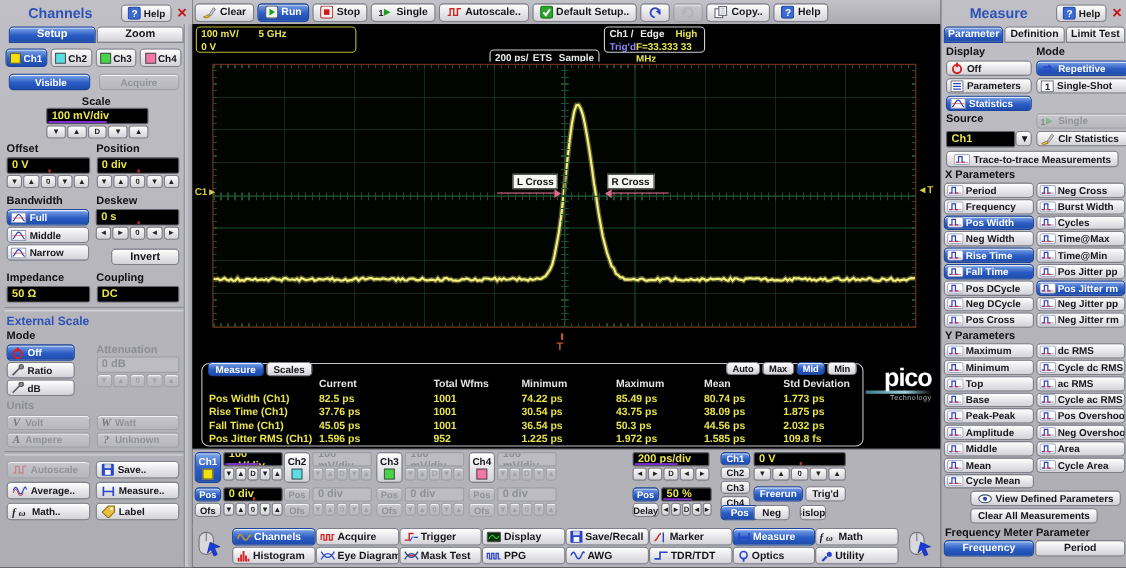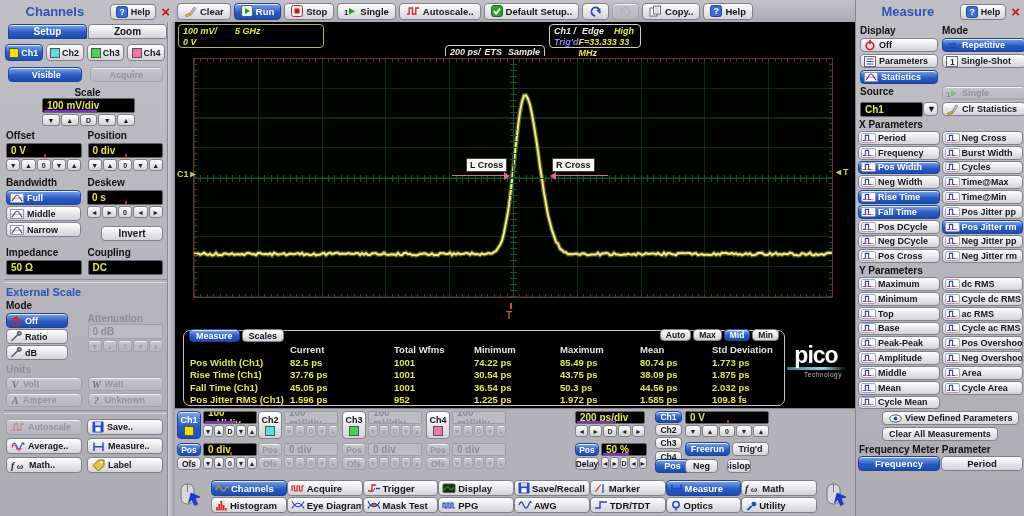--- a/index.html
+++ b/index.html
@@ -57,21 +57,21 @@
   .act-grid{display:grid;grid-template-columns:1fr 1fr;gap:3px 5px;padding:2px 12px 0 6px;}
   .act-grid .btn{height:16px;font-size:9px;justify-content:flex-start;padding:0 4px;}
   
   #center{position:absolute;left:175px;width:680px;top:0;bottom:0;background:#000;}
   #toolbar{position:absolute;left:0;top:0;width:680px;height:22px;background:linear-gradient(#c2c2c8,#aaaab0);
        display:flex;align-items:center;gap:3px;padding:0 2px;box-sizing:border-box;}
   #toolbar .btn{height:17px;padding:0 6px;font-size:9.5px;}
   #infobar{position:absolute;left:0;top:22px;width:680px;height:34px;background:#000;}
   .ibox{position:absolute;top:2px;height:24px;border:1px solid #cfcfcf;border-radius:4px;
         font-size:9px;font-weight:bold;color:#e8e8e8;padding:1px 4px;box-sizing:border-box;}
-  .ibox .r{display:flex;gap:0;line-height:11px;font-style:italic;}
+  .ibox .r{display:flex;gap:0;line-height:11px;}
   .yel{color:#e8e44a;} .grn{color:#35d93f;} .pur{color:#8a8af6;} .wht{color:#eee;}
   
   #plotzone{position:absolute;left:0;top:56px;width:680px;height:246px;background:#000;}
   #plot{position:absolute;left:18px;top:2px;width:638px;height:238px;background:#020402;border:1px solid #7c3018;
         background-image:
          repeating-linear-gradient(90deg,rgba(25,80,45,.5) 0 1px,transparent 1px 63.8px),
          repeating-linear-gradient(0deg,rgba(25,80,45,.5) 0 1px,transparent 1px 29.75px);}
   .axis-h{position:absolute;left:0;right:0;top:116px;height:7px;
         background:repeating-linear-gradient(90deg,#1d4f31 0 1px,transparent 1px 6.38px);}
   .axis-h::after{content:"";position:absolute;left:0;right:0;top:3px;height:1px;background:#1d4f31;}
@@ -97,21 +97,21 @@
         border:1px solid #c2c2c8;border-radius:7px;}
   .mtabs{position:absolute;left:5px;top:-2px;display:flex;gap:2px;}
   .mtabs .btn{height:13px;padding:0 6px;font-size:9px;}
   .fitbtns{position:absolute;right:5px;top:-2px;display:flex;gap:2px;}
   .fitbtns .btn{height:12px;padding:0 5px;font-size:8.5px;}
   .mgrid{display:grid;grid-template-columns:100px 104px 80px 86px 80px 72px 1fr;
          padding:0 0 0 6px;column-gap:0;}
   .mgrid span{font-size:9.5px;font-weight:bold;line-height:12.5px;white-space:nowrap;overflow:hidden;}
   .mhdr{margin-top:13px;} .mhdr span{color:#e4e4e4;}
   .mrow span{color:#e8e44a;}
-  #picologo{position:absolute;right:8px;top:18px;width:62px;text-align:center;}
+  #picologo{position:absolute;right:8px;top:6px;width:62px;text-align:right;}
   #picologo .brand{color:#fff;font-size:23px;font-weight:bold;letter-spacing:-1px;line-height:22px;}
   #picologo .swish{height:3px;background:linear-gradient(90deg,#3a7a8a,#9fd4de 60%,transparent);margin:1px 0 1px 2px;}
   #picologo .sub{color:#b8b8be;font-size:6.5px;letter-spacing:.5px;padding-left:14px;}
   
   #ctrlzone{position:absolute;left:0;top:408px;width:680px;height:70px;background:#b2b2b8;border-top:1px solid #808088;}
   #ctrlzone .abs{position:absolute;box-sizing:border-box;}
   .chtab{display:flex;flex-direction:column;align-items:center;justify-content:center;gap:1px;font-size:9px;}
   .ministack .btn{font-size:8.5px;}
   
   #tabzone{position:absolute;left:0;top:478px;width:680px;height:38px;background:#b2b2b8;}
@@ -972,20 +972,25 @@
           <span class="ic" id="rp-help-ic">
             <svg width="12" height="12">
               <rect x="0.5" y="0.5" width="11" height="11" rx="2" fill="#3a6ad4" stroke="#24459a"></rect>
               <text x="3.6" y="9.4" font-size="9" font-weight="bold" fill="#fff">?</text>
             </svg>
           </span>
           <span>Help</span>
         </button>
       <span class="closex">×</span>
     </div>
+    <div class="tabs3" id="rp-tabs">
+        <button class="btn sel">Parameter</button>
+        <button class="btn">Definition</button>
+        <button class="btn">Limit Test</button>
+      </div>
     <div id="rp-body">
         <div class="dmgrid">
           <div class="lbl">Display</div>
           <div class="lbl">Mode</div>
           <button class="btn">
             <span class="ic">
               <svg width="12" height="12">
                 <circle cx="6" cy="6.8" r="3.8" fill="none" stroke="#d42222" stroke-width="1.7"></circle>
                 <path d="M6 .8v4.4" stroke="#d42222" stroke-width="1.7"></path>
               </svg>
@@ -1048,20 +1053,30 @@
           <button class="btn">
             <span class="ic">
               <svg width="13" height="12">
                 <path d="M1 10.5l4.5-2.2 1.3 2-4 1.2z" fill="#e8c23c" stroke="#8a6a1a" stroke-width=".7"></path>
                 <path d="M6 8.5L10 2l2 1.3-4.2 6z" fill="#c2c2ca" stroke="#777" stroke-width=".7"></path>
               </svg>
             </span>
             <span>Clr Statistics</span>
           </button>
         </div>
+        <button class="btn wide" style="display: flex;">
+          <span class="ic">
+            <svg width="15" height="10">
+              <rect x="0.5" y="0.5" width="14" height="9" rx="1.5" fill="#fdfdfd" stroke="#8a93b8" stroke-width=".8"></rect>
+              <path d="M2 7.5h2.4V2.4h3.2v5.1H10" fill="none" stroke="#2a3fc0" stroke-width="1.1"></path>
+              <path d="M2 7.6h11" stroke="#d03a3a" stroke-width=".6"></path>
+            </svg>
+          </span>
+          <span>Trace-to-trace Measurements</span>
+        </button>
         <div class="lbl" style="padding: 2px 0px 0px 3px;">X Parameters</div>
         <div class="pgrid">
           <button class="btn">
             <span class="ic">
               <svg width="15" height="10">
                 <rect x="0.5" y="0.5" width="14" height="9" rx="1.5" fill="#fdfdfd" stroke="#8a93b8" stroke-width=".8"></rect>
                 <path d="M2 7.5h2.4V2.4h3.2v5.1H10" fill="none" stroke="#2a3fc0" stroke-width="1.1"></path>
                 <path d="M2 7.6h11" stroke="#d03a3a" stroke-width=".6"></path>
               </svg>
             </span>

